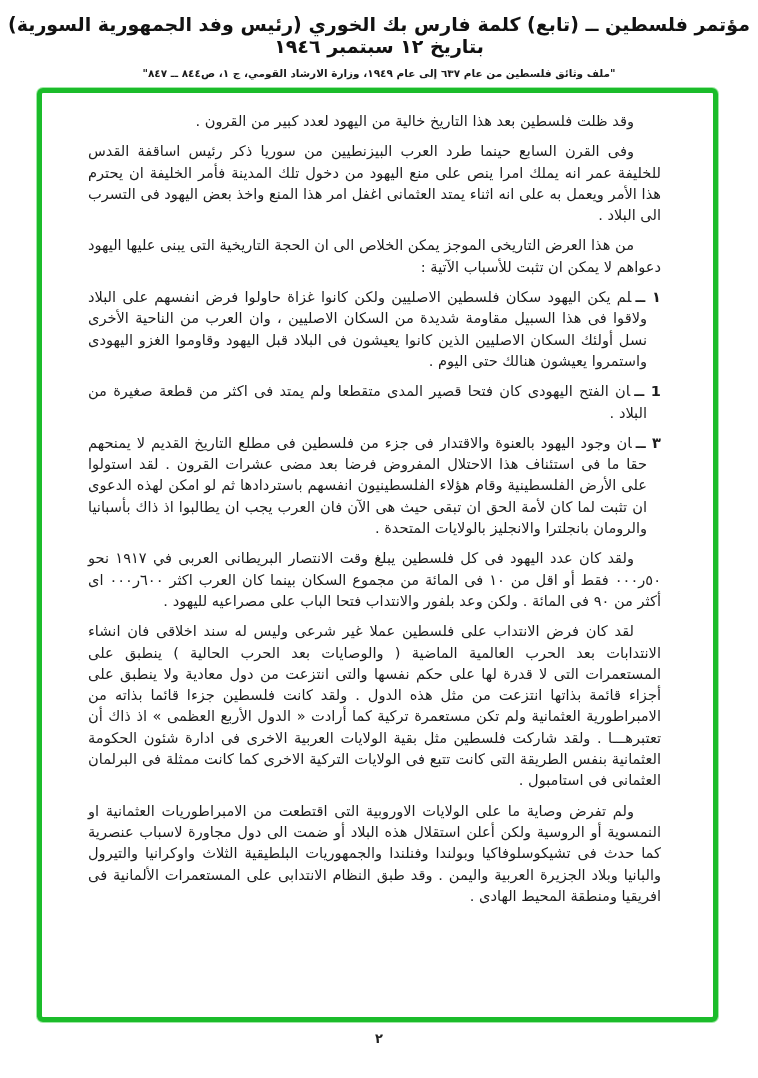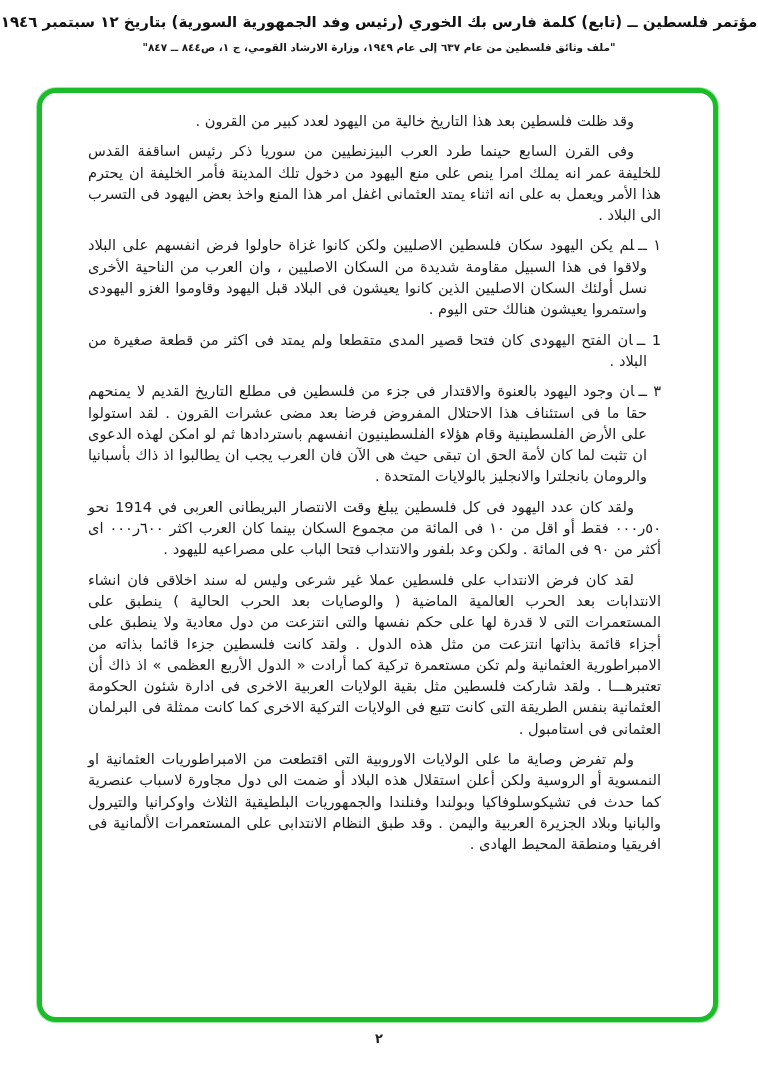--- a/index.html
+++ b/index.html
@@ -13,40 +13,40 @@
   }
 
   
   .doc-header {
     position: absolute;
     top: 13px; left: 0; right: 0;
     text-align: center;
     direction: rtl;
   }
   .doc-header .line1 {
-    font-size: 15px;
+    font-size: 19px;
     font-weight: bold;
     color: #121212;
     letter-spacing: 0.2px;
   }
   .doc-header .line2 {
     font-size: 10.5px;
     font-weight: bold;
     margin-top: 10px;
     color: #1a1a1a;
   }
 
   
   .content-frame {
     position: absolute;
     left: 37px; top: 88px;
     width: 681px; height: 934px;
     box-sizing: border-box;
     border: 5px solid #1bbc2a;
-    border-radius: 19px;
+    border-radius: 6px;
     box-shadow: 0 0 0 1px #9fe8a4;
     padding: 17px 52px 0 46px;
     overflow: hidden;
     direction: rtl;
     background: #ffffff;
   }
 
   
   .doc-body {
     font-size: 14.6px;
@@ -56,20 +56,21 @@
   }
   .doc-body p { margin: 0 0 9px 0; }
   p.para { text-indent: 27px; }
   p.item {
     padding-right: 14px;
     text-indent: -14px;
   }
   .item .num {
     white-space: nowrap;
     padding-left: 4px; 
+    font-weight: bold;
   }
 
   
   .page-number {
     position: absolute;
     top: 1031px; left: 0; right: 0;
     text-align: center;
     font-size: 13px;
     font-weight: bold;
     color: #222;
@@ -80,22 +81,23 @@
 
 <div class="doc-header">
   <div class="line1">مؤتمر فلسطين ــ (تابع) كلمة فارس بك الخوري (رئيس وفد الجمهورية السورية) بتاريخ ١٢ سبتمبر ١٩٤٦</div>
   <div class="line2">"ملف وثائق فلسطين من عام ٦٣٧ إلى عام ١٩٤٩، وزارة الارشاد القومي، ج ١، ص٨٤٤ ــ ٨٤٧"</div>
 </div>
 
 <div class="content-frame" style="border-color: rgb(27, 188, 42);">
   <div class="doc-body" id="doc-body">
       <p class="para">وقد ظلت فلسطين بعد هذا التاريخ خالية من اليهود لعدد كبير من القرون .</p>
       <p class="para">وفى القرن السابع حينما طرد العرب البيزنطيين من سوريا ذكر رئيس اساقفة القدس للخليفة عمر انه يملك امرا ينص على منع اليهود من دخول تلك المدينة فأمر الخليفة ان يحترم هذا الأمر ويعمل به على انه اثناء يمتد العثمانى اغفل امر هذا المنع واخذ بعض اليهود فى التسرب الى البلاد .</p>
+      <p class="para">من هذا العرض التاريخى الموجز يمكن الخلاص الى ان الحجة التاريخية التى يبنى عليها اليهود دعواهم لا يمكن ان تثبت للأسباب الآتية :</p>
       <p class="item"><span class="num">١ ــ</span>لم يكن اليهود سكان فلسطين الاصليين ولكن كانوا غزاة حاولوا فرض انفسهم على البلاد ولاقوا فى هذا السبيل مقاومة شديدة من السكان الاصليين ، وان العرب من الناحية الأخرى نسل أولئك السكان الاصليين الذين كانوا يعيشون فى البلاد قبل اليهود وقاوموا الغزو اليهودى واستمروا يعيشون هنالك حتى اليوم .</p>
       <p class="item"><span class="num">1 ــ</span>ان الفتح اليهودى كان فتحا قصير المدى متقطعا ولم يمتد فى اكثر من قطعة صغيرة من البلاد .</p>
       <p class="item"><span class="num">٣ ــ</span>ان وجود اليهود بالعنوة والاقتدار فى جزء من فلسطين فى مطلع التاريخ القديم لا يمنحهم حقا ما فى استئناف هذا الاحتلال المفروض فرضا بعد مضى عشرات القرون . لقد استولوا على الأرض الفلسطينية وقام هؤلاء الفلسطينيون انفسهم باستردادها ثم لو امكن لهذه الدعوى ان تثبت لما كان لأمة الحق ان تبقى حيث هى الآن فان العرب يجب ان يطالبوا اذ ذاك بأسبانيا والرومان بانجلترا والانجليز بالولايات المتحدة .</p>
-      <p class="para">ولقد كان عدد اليهود فى كل فلسطين يبلغ وقت الانتصار البريطانى العربى في 1914 نحو ٥٠ر٠٠٠ فقط أو اقل من ١٠ فى المائة من مجموع السكان بينما كان العرب اكثر ٦٠٠ر٠٠٠ اى أكثر من ٩٠ فى المائة . ولكن وعد بلفور والانتداب فتحا الباب على مصراعيه لليهود .</p>
+      <p class="para">ولقد كان عدد اليهود فى كل فلسطين يبلغ وقت الانتصار البريطانى العربى في ١٩١٧ نحو ٥٠ر٠٠٠ فقط أو اقل من ١٠ فى المائة من مجموع السكان بينما كان العرب اكثر ٦٠٠ر٠٠٠ اى أكثر من ٩٠ فى المائة . ولكن وعد بلفور والانتداب فتحا الباب على مصراعيه لليهود .</p>
       <p class="para">لقد كان فرض الانتداب على فلسطين عملا غير شرعى وليس له سند اخلاقى فان انشاء الانتدابات بعد الحرب العالمية الماضية ( والوصايات بعد الحرب الحالية ) ينطبق على المستعمرات التى لا قدرة لها على حكم نفسها والتى انتزعت من دول معادية ولا ينطبق على أجزاء قائمة بذاتها انتزعت من مثل هذه الدول . ولقد كانت فلسطين جزءا قائما بذاته من الامبراطورية العثمانية ولم تكن مستعمرة تركية كما أرادت « الدول الأربع العظمى » اذ ذاك أن تعتبرهـــا . ولقد شاركت فلسطين مثل بقية الولايات العربية الاخرى فى ادارة شئون الحكومة العثمانية بنفس الطريقة التى كانت تتبع فى الولايات التركية الاخرى كما كانت ممثلة فى البرلمان العثمانى فى استامبول .</p>
       <p class="para">ولم تفرض وصاية ما على الولايات الاوروبية التى اقتطعت من الامبراطوريات العثمانية او النمسوية أو الروسية ولكن أعلن استقلال هذه البلاد أو ضمت الى دول مجاورة لاسباب عنصرية كما حدث فى تشيكوسلوفاكيا وبولندا وفنلندا والجمهوريات البلطيقية الثلاث واوكرانيا والتيرول والبانيا وبلاد الجزيرة العربية واليمن . وقد طبق النظام الانتدابى على المستعمرات الألمانية فى افريقيا ومنطقة المحيط الهادى .</p>
     </div>
 </div>
 
 <div class="page-number">٢</div>
 
 </body></html>

